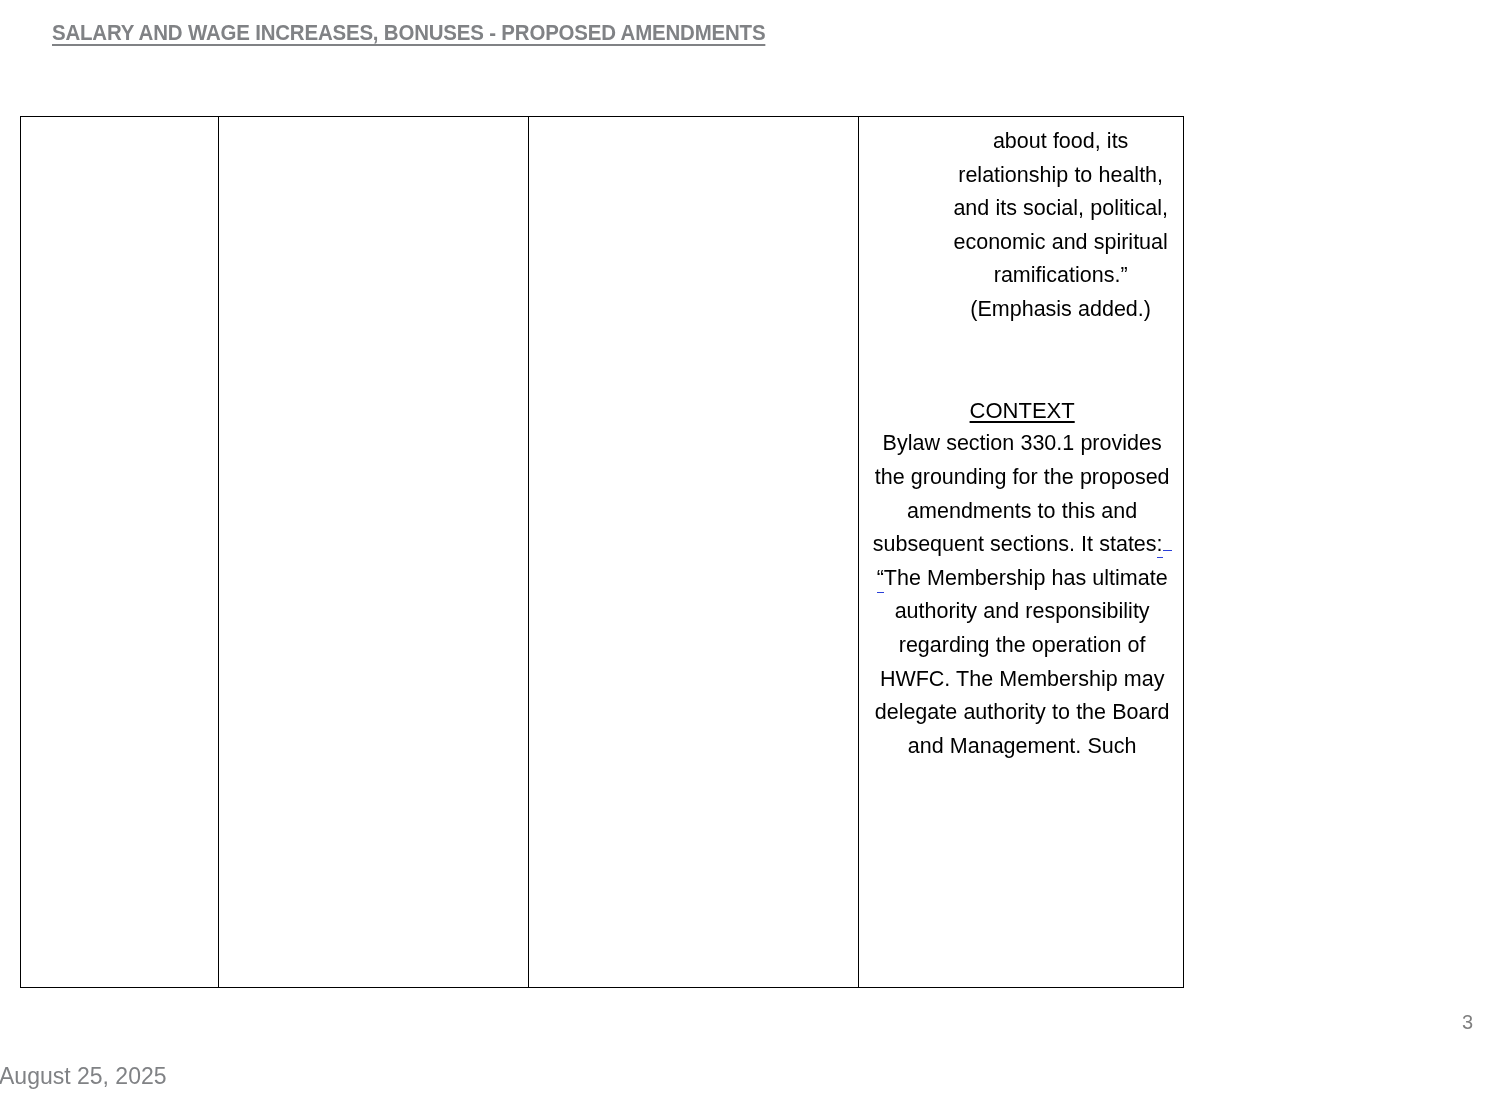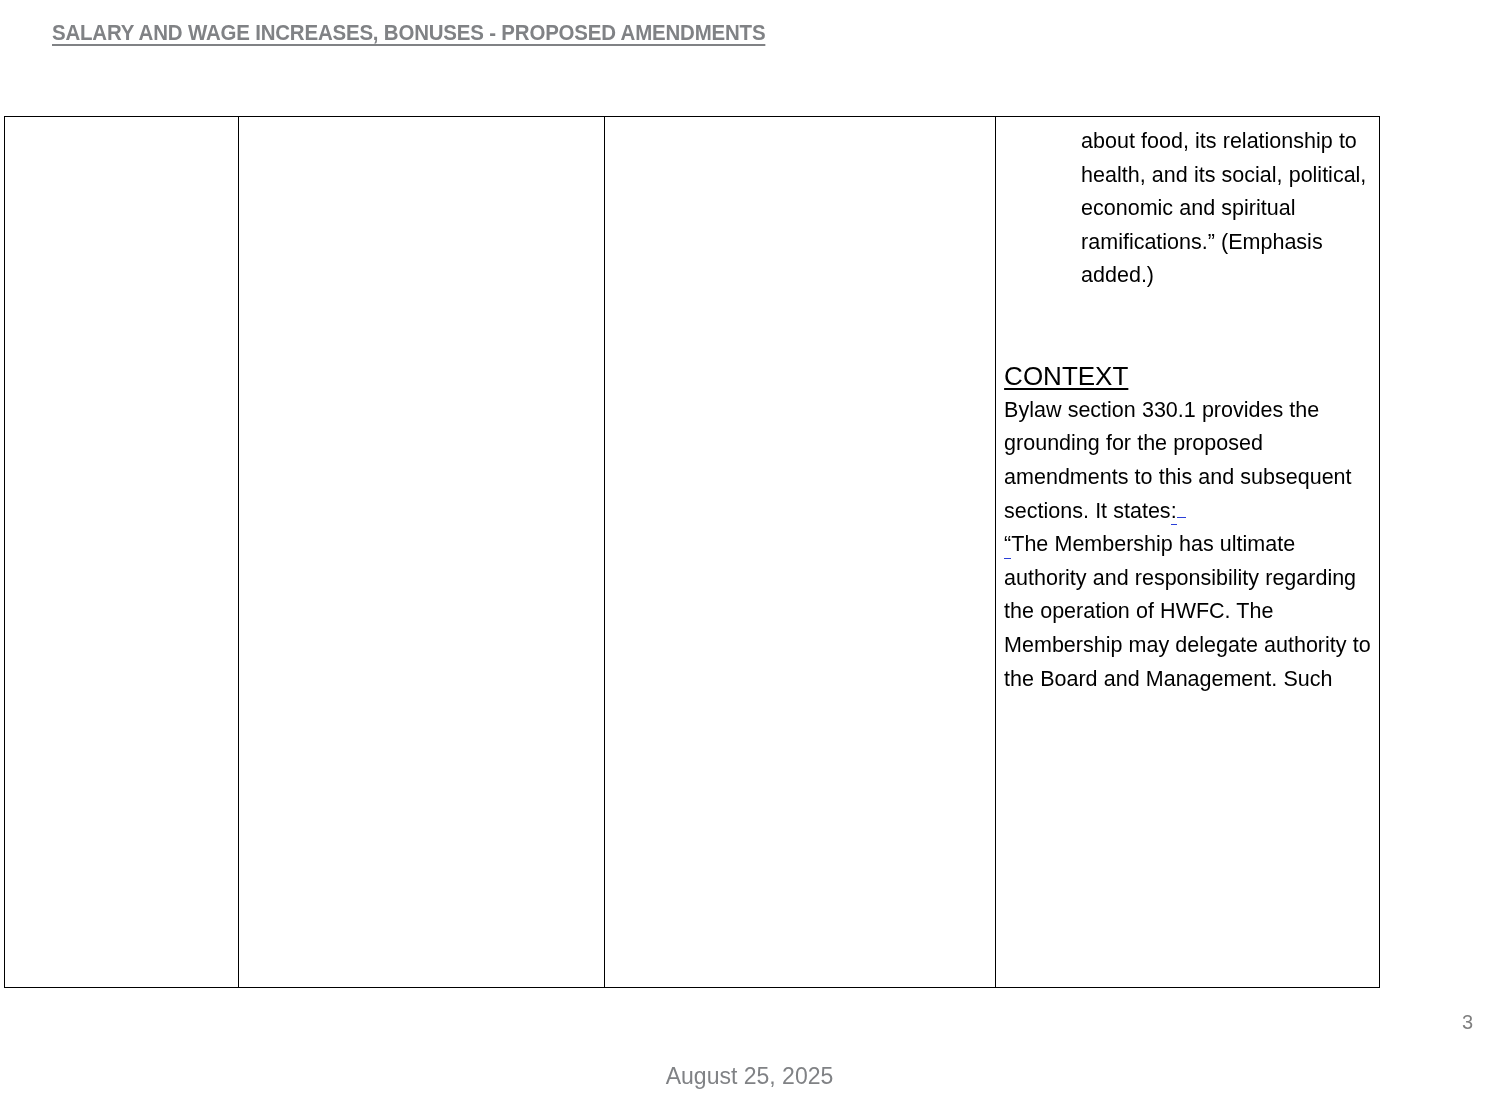--- a/index.html
+++ b/index.html
@@ -31,28 +31,29 @@
     text-underline-offset: 4px;
     text-decoration-thickness: 2px;
     white-space: nowrap;
     transform: scaleX(0.93);
     transform-origin: left top;
   }
 
   
   .doc-table {
     position: absolute;
-    left: 4px;
+    left: 20px;
     top: 116px;
-    width: 1376px;
+    width: 1164px;
     height: 872px;
     box-sizing: border-box;
     border: 1.5px solid #000000;
     display: flex;
     background: #ffffff;
+    text-align: center;
   }
   .cell {
     box-sizing: border-box;
     height: 100%;
     position: relative;
     overflow: hidden;
   }
   .cell + .cell {
     border-left: 1.5px solid #000000;
   }
@@ -83,21 +84,21 @@
     margin-left: 77px;
   }
   .para-gap {
     height: 33.6px;
   }
   .para-gap-sm {
     height: 33.6px;
   }
   .sec-head {
     font-family: "Liberation Sans", sans-serif;
-    font-size: 26px;
+    font-size: 22px;
     line-height: 33.6px;
     color: #000000;
     margin: 0;
   }
   .sec-head span.u {
     text-decoration: underline;
     text-underline-offset: 3px;
     text-decoration-thickness: 1.5px;
   }
 
@@ -125,21 +126,21 @@
     top: 1011px;
     font-family: "Liberation Sans", sans-serif;
     font-size: 20px;
     color: #7f7f7f;
   }
   .footer-date {
     position: absolute;
     left: 0;
     right: 0;
     top: 1063px;
-    text-align: center;
+    text-align: left;
     font-family: "Liberation Sans", sans-serif;
     font-size: 23px;
     color: #808285;
   }
   .footer-date .inner {
     display: inline-block;
     transform: translateX(-1px);
   }
 </style>
 </head>

